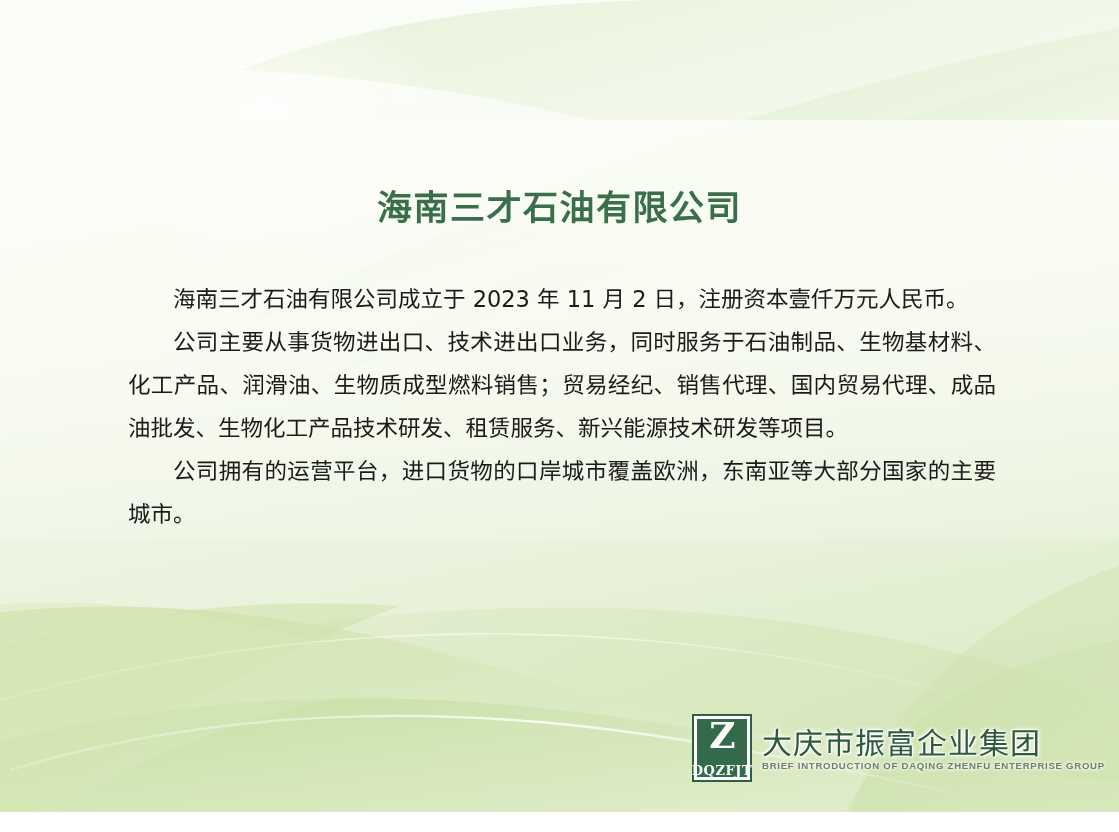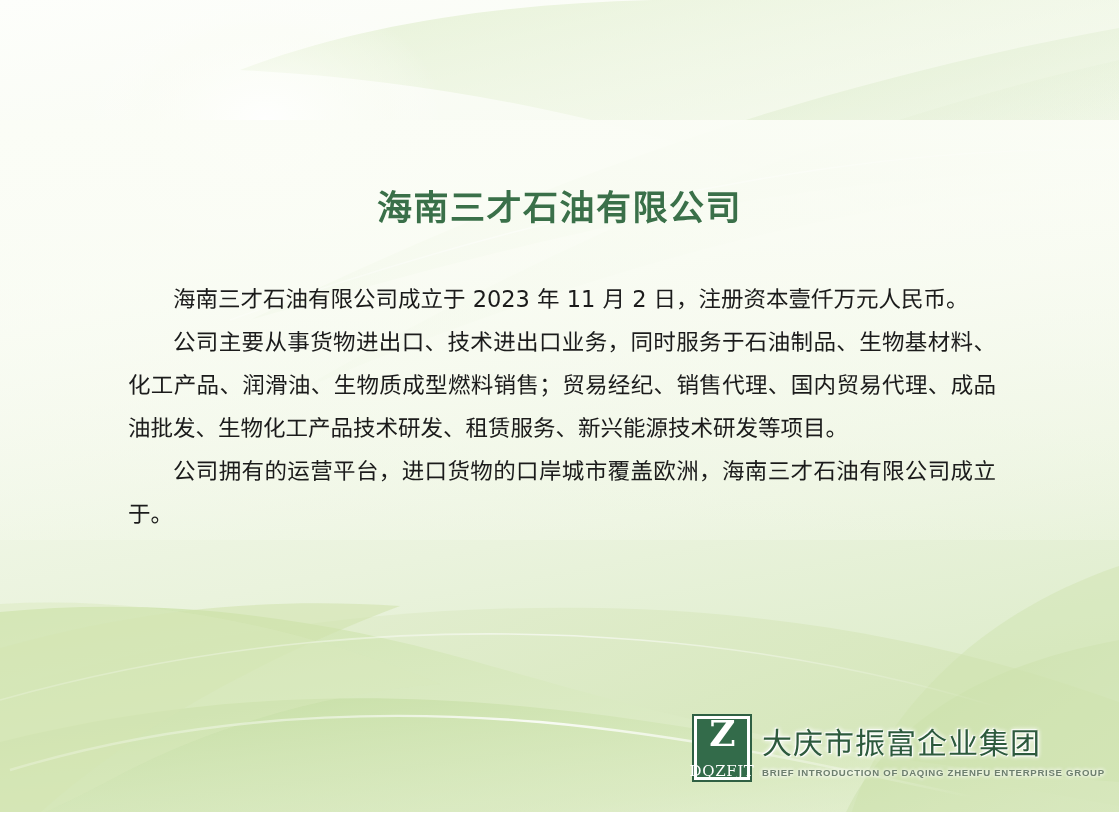--- a/index.html
+++ b/index.html
@@ -94,22 +94,22 @@
   .logo-z {
     color: #ffffff;
     font-size: 36px;
     font-weight: 700;
     line-height: 0.88;
     font-family: "DejaVu Serif", "Liberation Serif", serif;
     letter-spacing: -1px;
   }
   .logo-abbr {
     color: #ffffff;
-    font-size: 15px;
-    font-weight: 400;
+    font-size: 13px;
+    font-weight: 700;
     letter-spacing: 0.6px;
     margin-top: 12px;
     font-family: "DejaVu Serif", "Liberation Serif", serif;
     white-space: nowrap;
   }
   .logo-text-col {
     margin-left: 10px;
     padding-top: 14px;
   }
   .logo-cn {
@@ -118,21 +118,21 @@
     color: #2d5a3d;
     letter-spacing: 1px;
     line-height: 1.04;
     white-space: nowrap;
     font-family: "DejaVu Sans", "Liberation Sans", sans-serif;
     text-shadow:
        0 0 5px #ffffff, 0 0 5px #ffffff,
        1px 1px 0 rgba(255,255,255,.9), -1px -1px 0 rgba(255,255,255,.9);
   }
   .logo-en {
-    margin-top: 8px;
+    margin-top: 1px;
     font-size: 9.6px;
     font-weight: 600;
     letter-spacing: 0.72px;
     color: #6d7f6e;
     white-space: nowrap;
     font-family: "Liberation Sans", "DejaVu Sans", sans-serif;
     text-shadow: 0 0 4px #ffffff, 0 0 4px #ffffff;
   }
 </style>
 </head>
@@ -216,21 +216,21 @@
     <path d="M230,320 C420,252 620,198 830,168 C930,154 1030,148 1119,150" fill="none" stroke="url(#gSheen)" stroke-width="1.4" opacity="0.55"></path>
   </svg>
 
   <div id="content-layer">
 
     <h1 class="doc-title">海南三才石油有限公司</h1>
 
     <div class="body-block">
       <p class="body-para">海南三才石油有限公司成立于 2023 年 11 月 2 日，注册资本壹仟万元人民币。</p>
       <p class="body-para">公司主要从事货物进出口、技术进出口业务，同时服务于石油制品、生物基材料、化工产品、润滑油、生物质成型燃料销售；贸易经纪、销售代理、国内贸易代理、成品油批发、生物化工产品技术研发、租赁服务、新兴能源技术研发等项目。</p>
-      <p class="body-para">公司拥有的运营平台，进口货物的口岸城市覆盖欧洲，海南三才石油有限公司成立于。</p>
+      <p class="body-para">公司拥有的运营平台，进口货物的口岸城市覆盖欧洲，东南亚等大部分国家的主要城市。</p>
     </div>
 
     <div class="logo-lockup">
       <div class="logo-mark">
         <div class="logo-mark-inner">
           <span class="logo-z">Z</span>
           <span class="logo-abbr">DQZFJT</span>
         </div>
       </div>
       <div class="logo-text-col">

